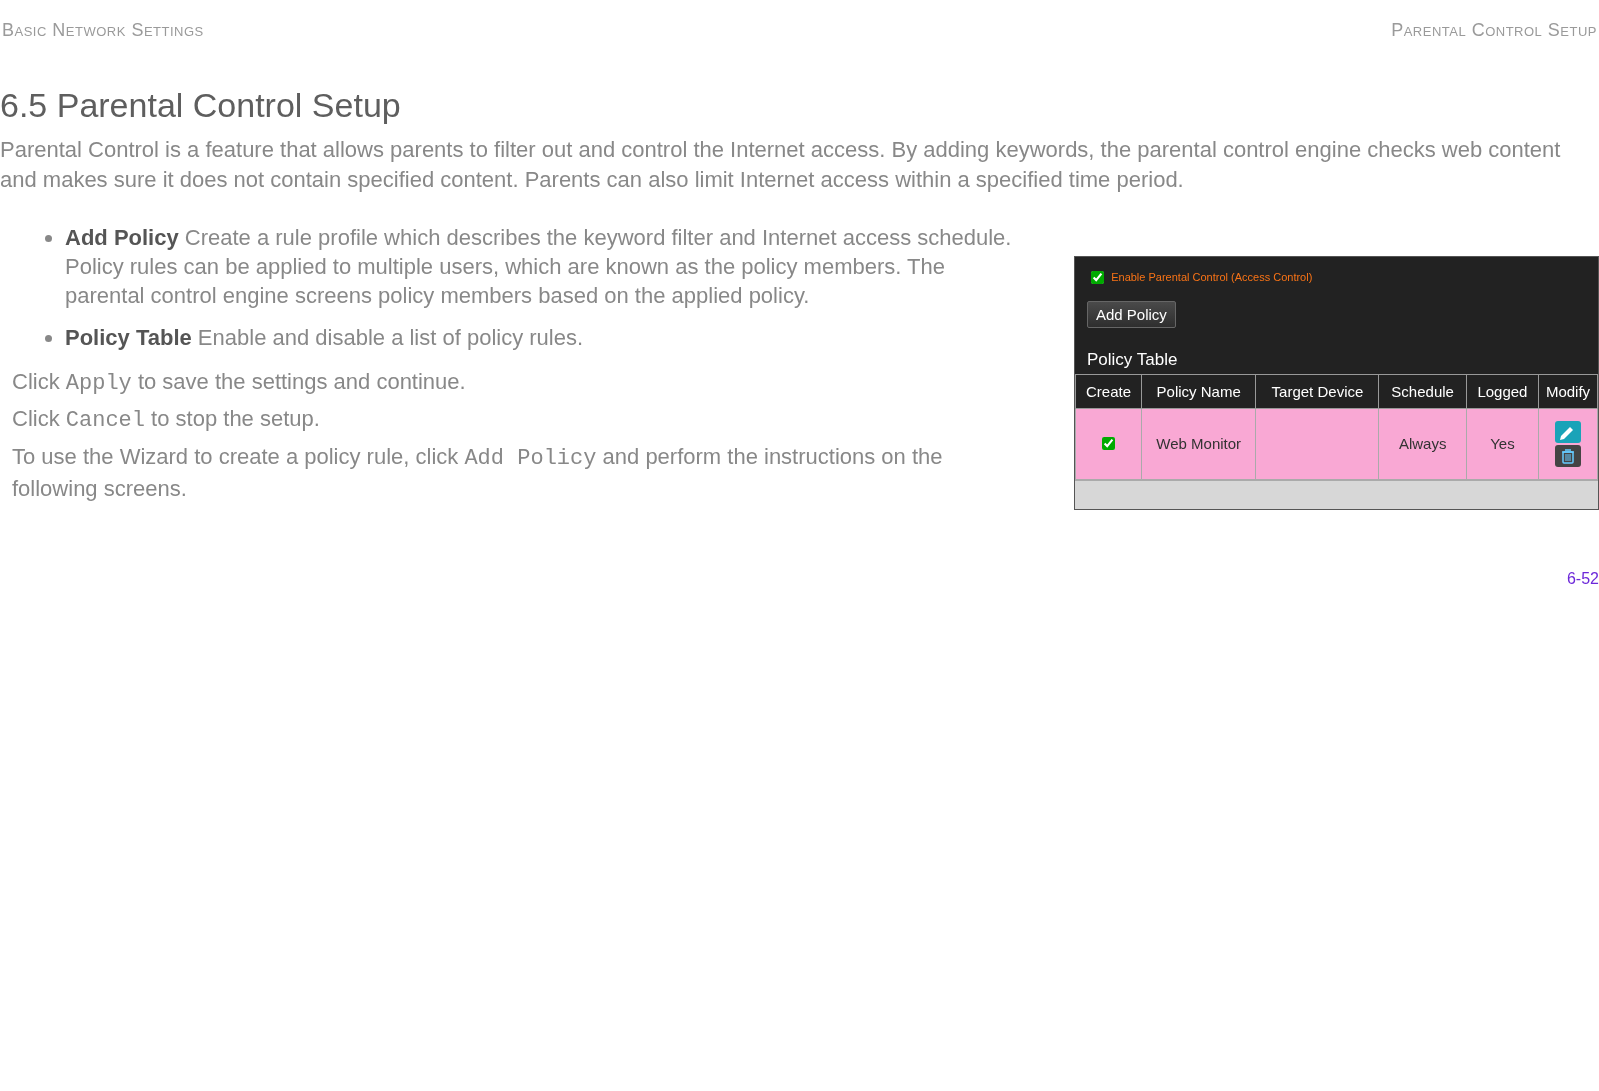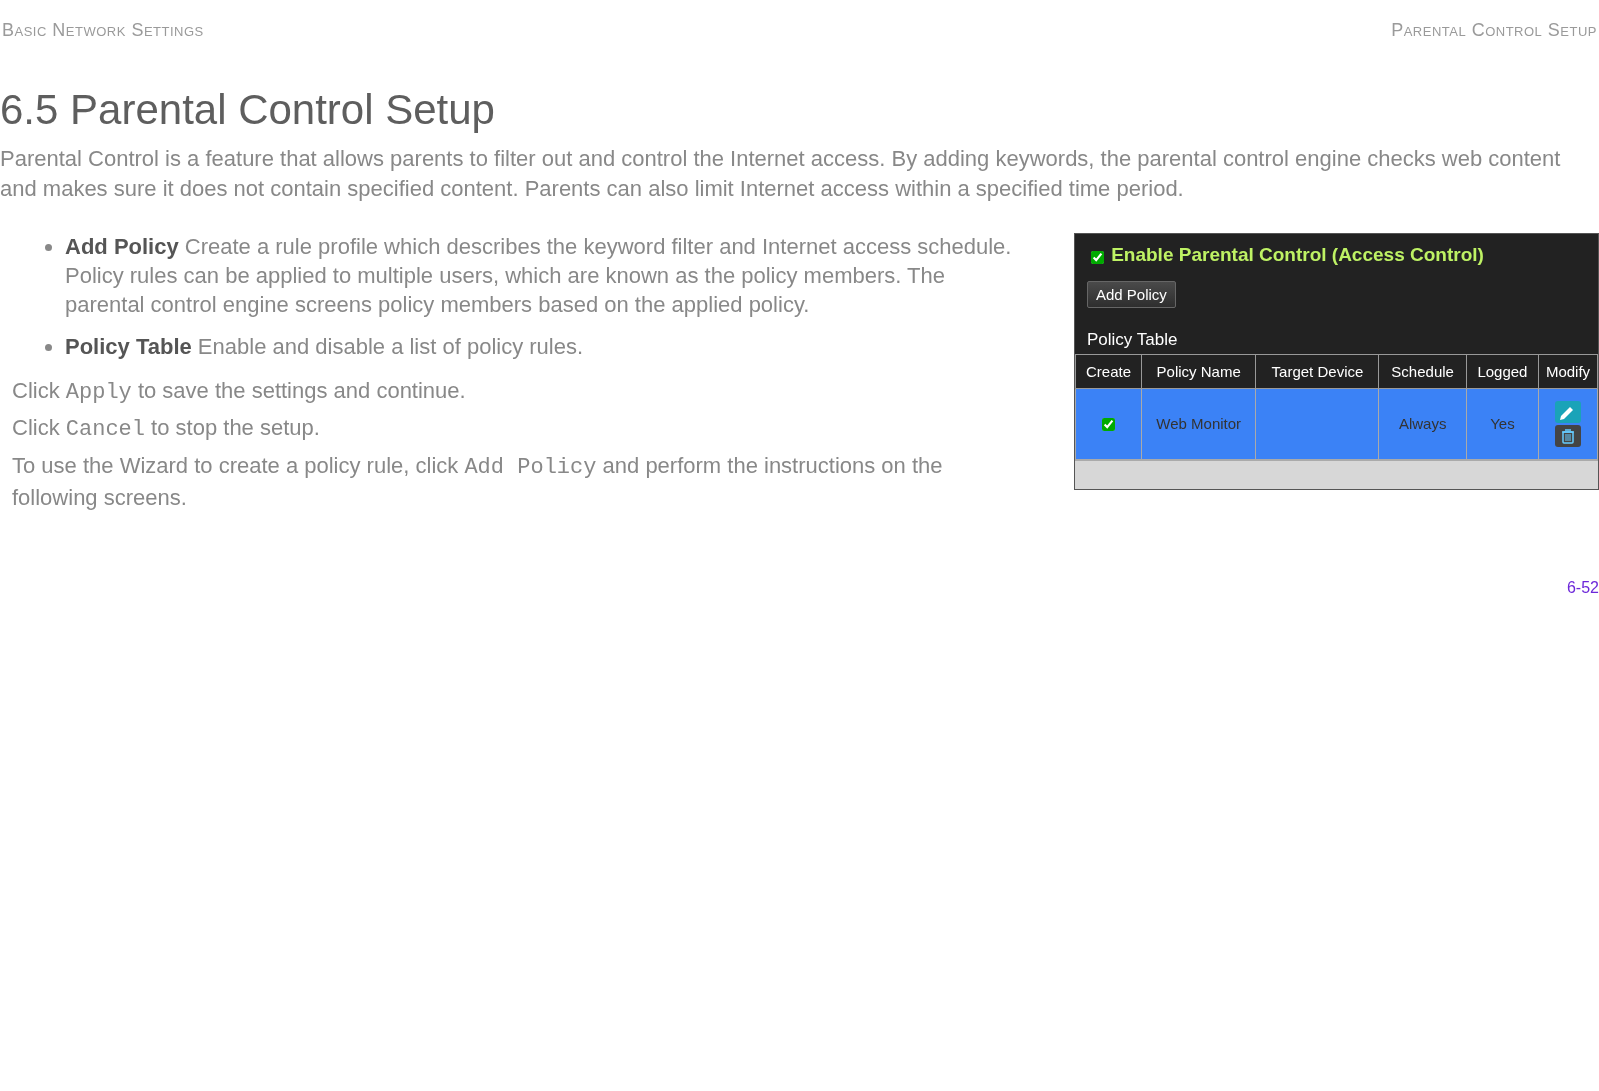--- a/index.html
+++ b/index.html
@@ -16,42 +16,42 @@
     .header {
       display: flex;
       justify-content: space-between;
       font-variant: small-caps;
       color: #9a9a9a;
       font-size: 18px;
       letter-spacing: 0.5px;
       padding: 0 2px 15px 2px;
     }
     .h1 {
-      font-size: 42px;
+      font-size: 34px;
       color: #5e5e5e;
       font-weight: normal;
       margin: 30px 0 10px 0;
       font-family: Verdana, Arial, sans-serif;
     }
     .h2 {
       font-size: 38px;
       color: #5e5e5e;
       font-weight: normal;
       margin: 40px 0 30px 0;
       font-family: Verdana, Arial, sans-serif;
     }
     .intro {
       font-size: 22px;
       color: #888;
       line-height: 1.35;
       margin: 0 0 30px 0;
     }
     .columns {
       display: flex;
-      align-items: flex-start;
+      align-items: flex-end;
       gap: 46px;
     }
     .left-col {
       flex: 1;
       color: #888;
       font-size: 22px;
     }
     ul {
       margin: 0 0 10px 0;
       padding-left: 65px;
@@ -79,23 +79,22 @@
       color: #fff;
       font-size: 15px;
       font-family: Arial, sans-serif;
       border: 1px solid #555;
     }
     .panel-top {
       padding: 10px 12px 8px 12px;
       color: #fff;
     }
     .panel-top label {
-      color: #bef264;
-      font-size: 19px;
-      font-weight: bold;
+      color: #f97316;
+      font-size: 11px;
     }
     .check {
       accent-color: #0a0;
       vertical-align: middle;
     }
     .add-policy-btn {
       background: linear-gradient(#4a4a4a,#2e2e2e);
       color: #fff;
       border: 1px solid #666;
       padding: 4px 8px;
@@ -119,21 +118,21 @@
     table.policy th {
       background: #222;
       color: #fff;
       font-weight: normal;
       padding: 8px 4px;
       border: 1px solid #999;
       font-size: 15px;
       text-align: center;
     }
     table.policy td {
-      background: #3b82f6;
+      background: #f9a8d4;
       padding: 10px 4px;
       border: 1px solid #aaa;
       text-align: center;
       vertical-align: middle;
     }
     .icon-btn {
       width: 26px;
       height: 22px;
       display: block;
       margin: 2px auto;

